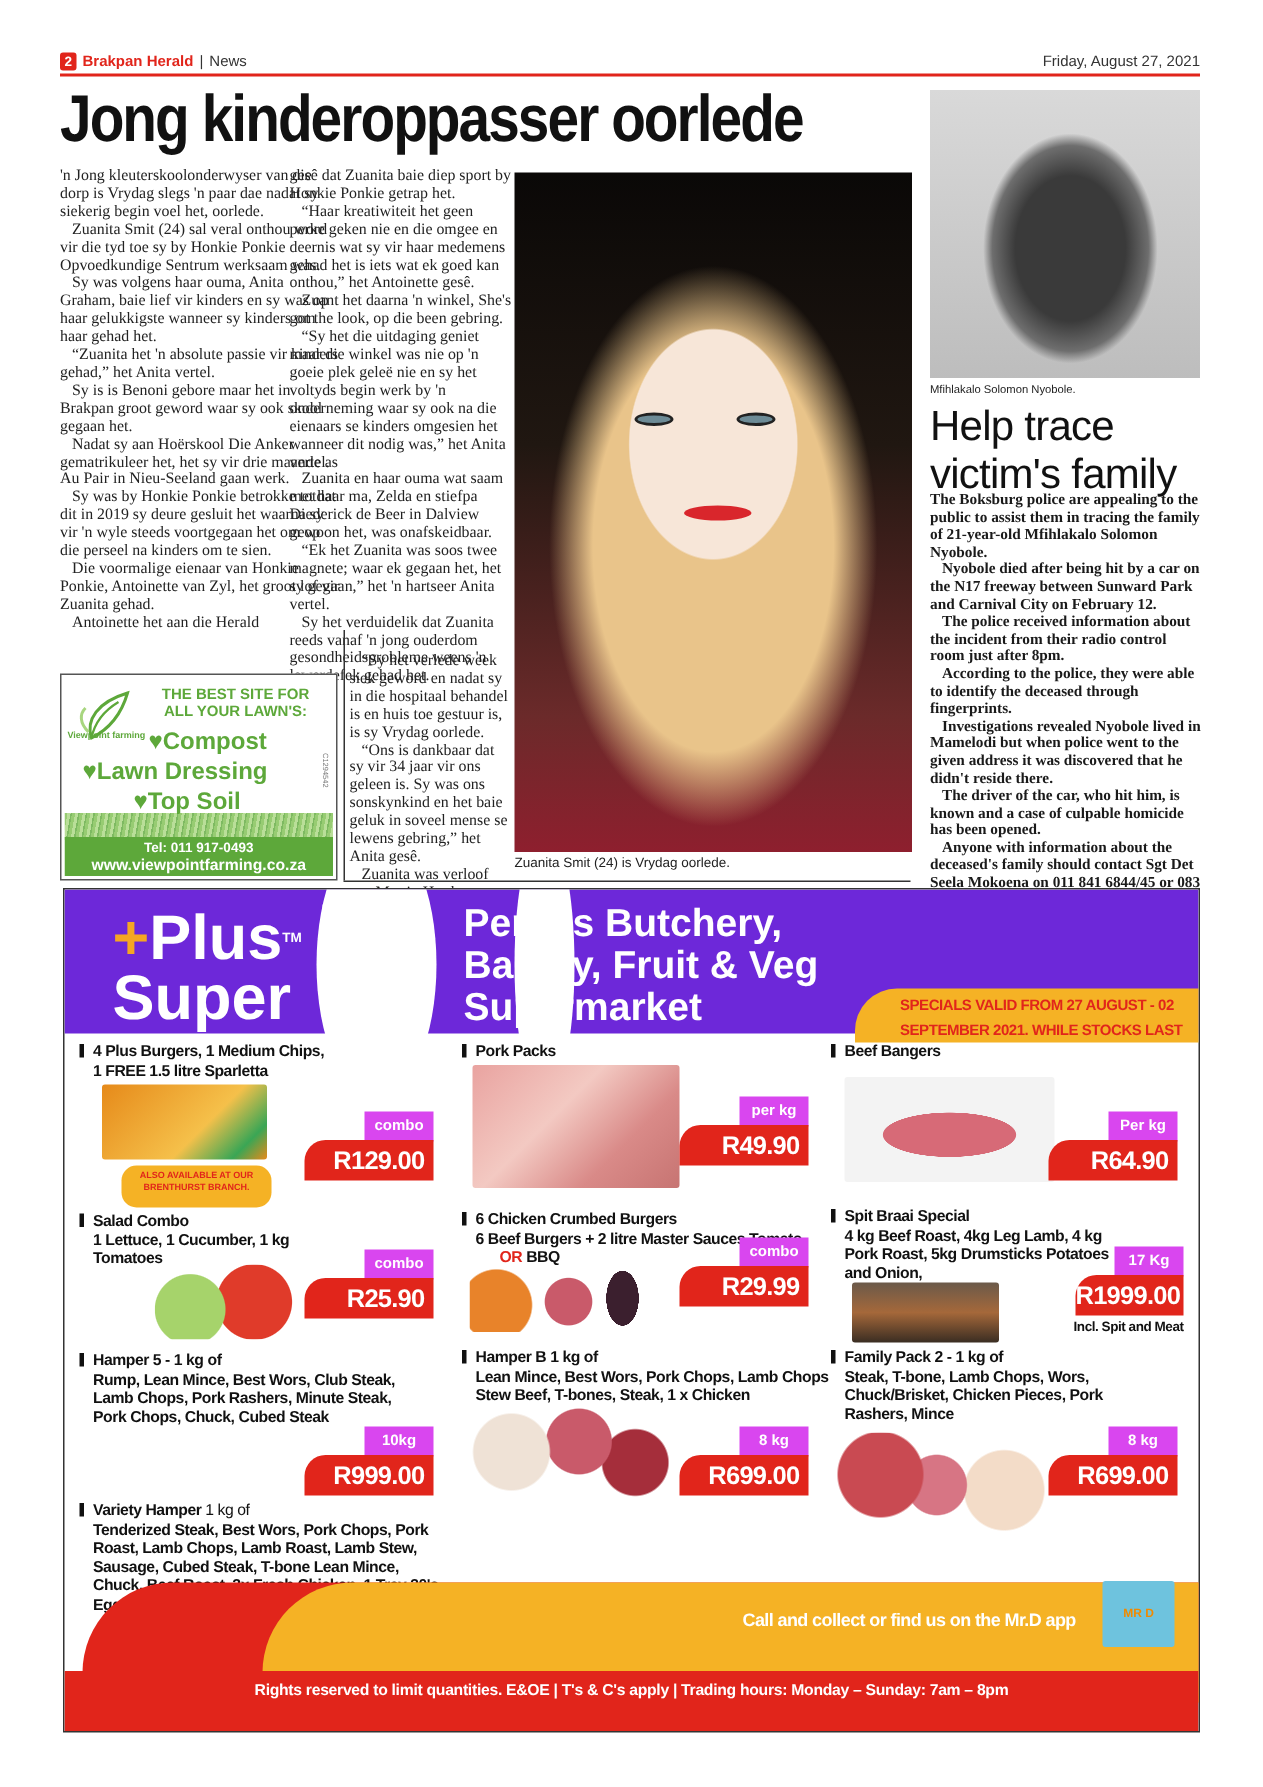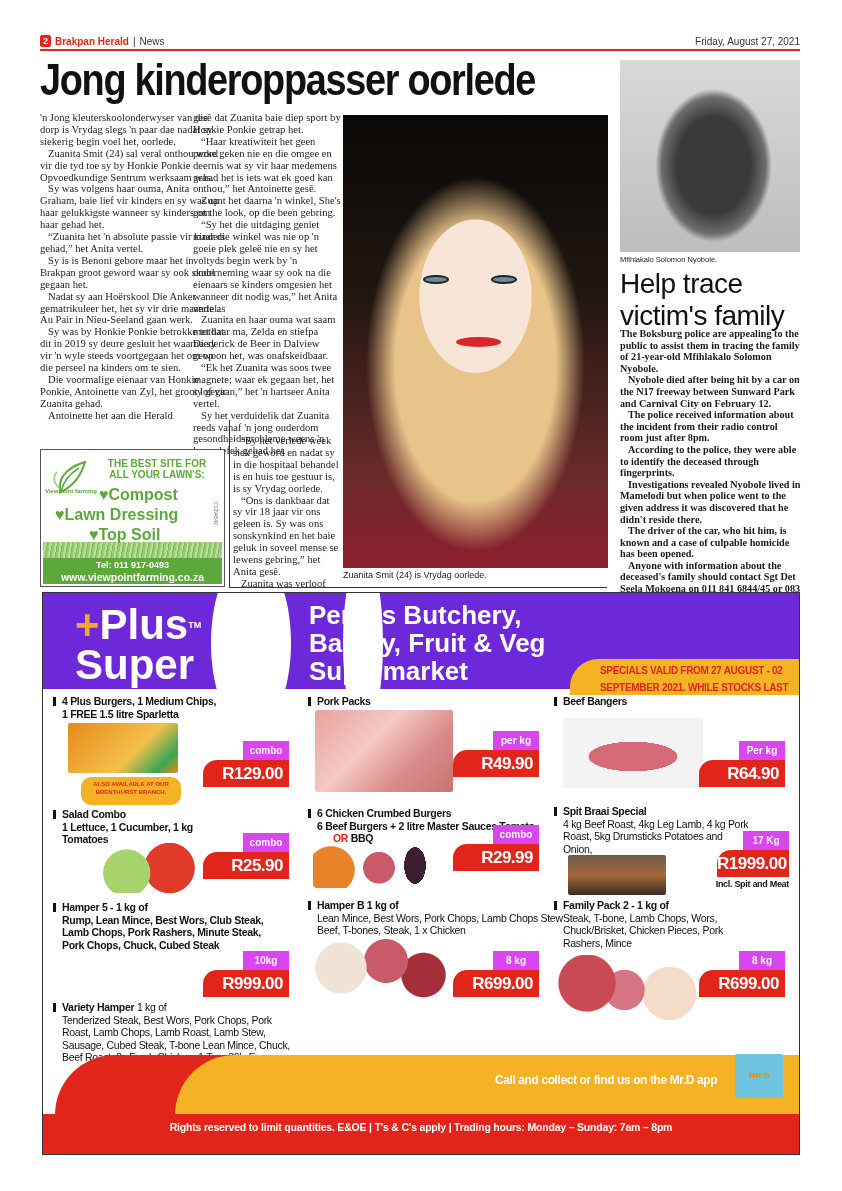--- a/index.html
+++ b/index.html
@@ -56,21 +56,21 @@
   .ad-plus .logo-plus { position: absolute; left: 32px; top: 12px; font: bold 42px "Liberation Sans", sans-serif; color: #fff; line-height: 40px; }
   .ad-plus .logo-plus .cross { color: #f5a623; }
   .ad-plus .logo-plus .tm { font-size: 9px; vertical-align: top; }
   .ad-plus .divider-v { position: absolute; left: 172px; top: 10px; width: 1px; height: 76px; background: #fff; }
   .ad-plus .store-name { position: absolute; left: 230px; top: 8px; font: bold 26px "Liberation Sans", sans-serif; color: #fff; line-height: 28px; white-space: nowrap; margin-left: 36px; }
   .ad-plus .validity { position: absolute; right: -1px; top: 66px; width: 230px; height: 36px; background: #f5b225; border-radius: 28px 0 0 0; font: bold 10px "Liberation Sans", sans-serif; color: #e1251b; line-height: 17px; padding: 3px 0 0 30px; letter-spacing: -0.3px; }
 
   .deal { position: absolute; font: bold 10.5px "Liberation Sans", sans-serif; color: #111; line-height: 12.5px; letter-spacing: -0.3px; }
   .deal .bul { display: inline-block; width: 3px; height: 9px; background: #111; margin-right: 6px; vertical-align: -1px; }
   .deal .desc { padding-left: 9px; font-weight: bold; }
-  .deal .desc.light { font-weight: normal; }
+  .deal .desc.light { font-weight: bold; }
   .deal .hl { color: #e1251b; margin-left: 16px; }
   .price { position: absolute; }
   .price .unit { position: absolute; right: 0; top: 0; width: 46px; height: 20px; background: #d946ef; color: #fff; font: bold 10px "Liberation Sans", sans-serif; text-align: center; line-height: 20px; }
   .price .amt { position: absolute; right: 0; top: 19px; width: 86px; height: 27px; background: #e1251b; color: #fff; font: bold 17px "Liberation Sans", sans-serif; text-align: right; padding-right: 6px; line-height: 27px; border-radius: 14px 0 0 0; letter-spacing: -0.5px; }
   .price .note { position: absolute; right: 0; top: 48px; font: bold 9px "Liberation Sans", sans-serif; color: #111; white-space: nowrap; letter-spacing: -0.3px; }
 
   .img-ph { position: absolute; border-radius: 2px; }
   .also-badge { position: absolute; left: 38px; top: 184px; width: 100px; height: 28px; background: #f5b225; border-radius: 10px; font: bold 6px "Liberation Sans", sans-serif; color: #e1251b; text-align: center; line-height: 8px; padding-top: 3px; }
 
   .ad-plus .foot-curve { position: absolute; left: 12px; top: 462px; width: 760px; height: 80px; background: #e1251b; border-radius: 60px 0 0 0; }
@@ -110,21 +110,21 @@
   <p>“Haar kreatiwiteit het geen perke geken nie en die omgee en deernis wat sy vir haar medemens gehad het is iets wat ek goed kan onthou,” het Antoinette gesê.</p>
   <p>Zuant het daarna 'n winkel, She's got the look, op die been gebring.</p>
   <p>“Sy het die uitdaging geniet maar die winkel was nie op 'n goeie plek geleë nie en sy het voltyds begin werk by 'n onderneming waar sy ook na die eienaars se kinders omgesien het wanneer dit nodig was,” het Anita vertel.</p>
   <p>Zuanita en haar ouma wat saam met haar ma, Zelda en stiefpa Diederick de Beer in Dalview gewoon het, was onafskeidbaar.</p>
   <p>“Ek het Zuanita was soos twee magnete; waar ek gegaan het, het sy gegaan,” het 'n hartseer Anita vertel.</p>
   <p>Sy het verduidelik dat Zuanita reeds vanaf 'n jong ouderdom gesondheidsprobleme weens 'n lewerdefek gehad het.</p>
 </div>
 
 <div class="col2b body-text">
   <p style="text-indent:8px">“Sy het verlede week siek geword en nadat sy in die hospitaal behandel is en huis toe gestuur is, is sy Vrydag oorlede.</p>
-  <p>“Ons is dankbaar dat sy vir 18 jaar vir ons geleen is. Sy was ons sonskynkind en het baie geluk in soveel mense se lewens gebring,” het Anita gesê.</p>
+  <p>“Ons is dankbaar dat sy vir 34 jaar vir ons geleen is. Sy was ons sonskynkind en het baie geluk in soveel mense se lewens gebring,” het Anita gesê.</p>
   <p>Zuanita was verloof aan Martin Hardman.</p>
 </div>
 
 <div class="col-rule"></div>
 
 <div class="ad-lawn">
   <div class="inner">
     <svg class="logo" viewBox="0 0 48 40">
       <path d="M14 34 C10 22 18 10 38 4 C34 18 26 28 14 34 Z" fill="none" stroke="#5da83a" stroke-width="2"></path>
       <path d="M14 34 C16 24 22 16 32 10" fill="none" stroke="#5da83a" stroke-width="1.5"></path>

